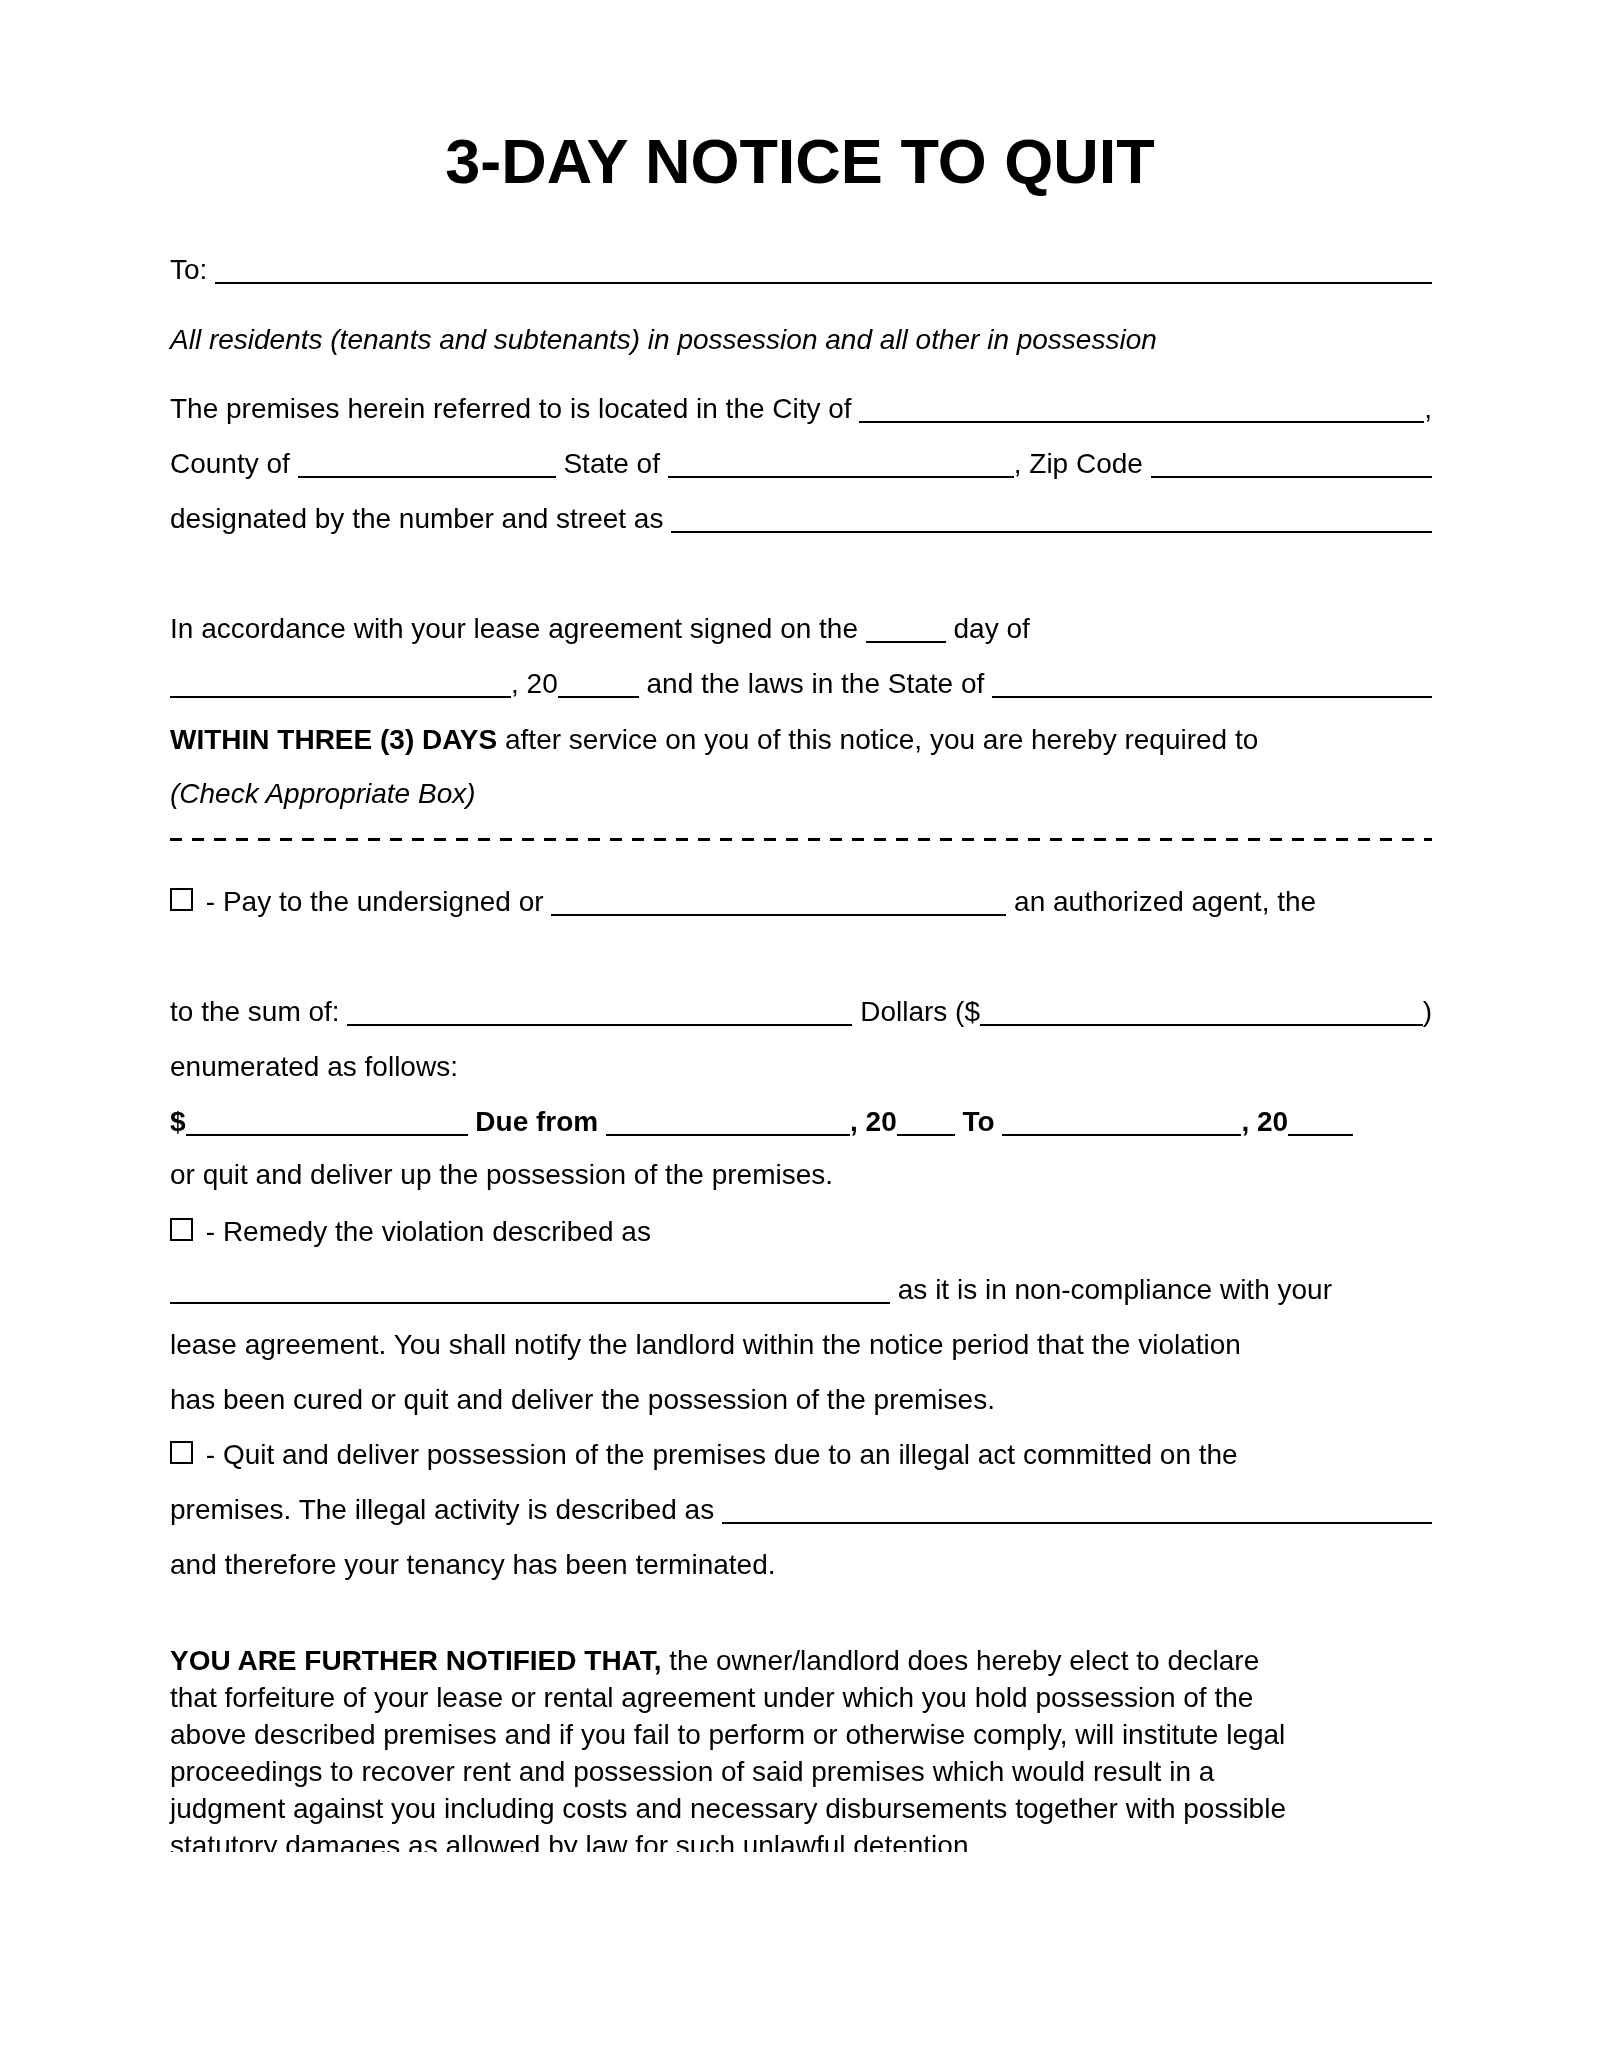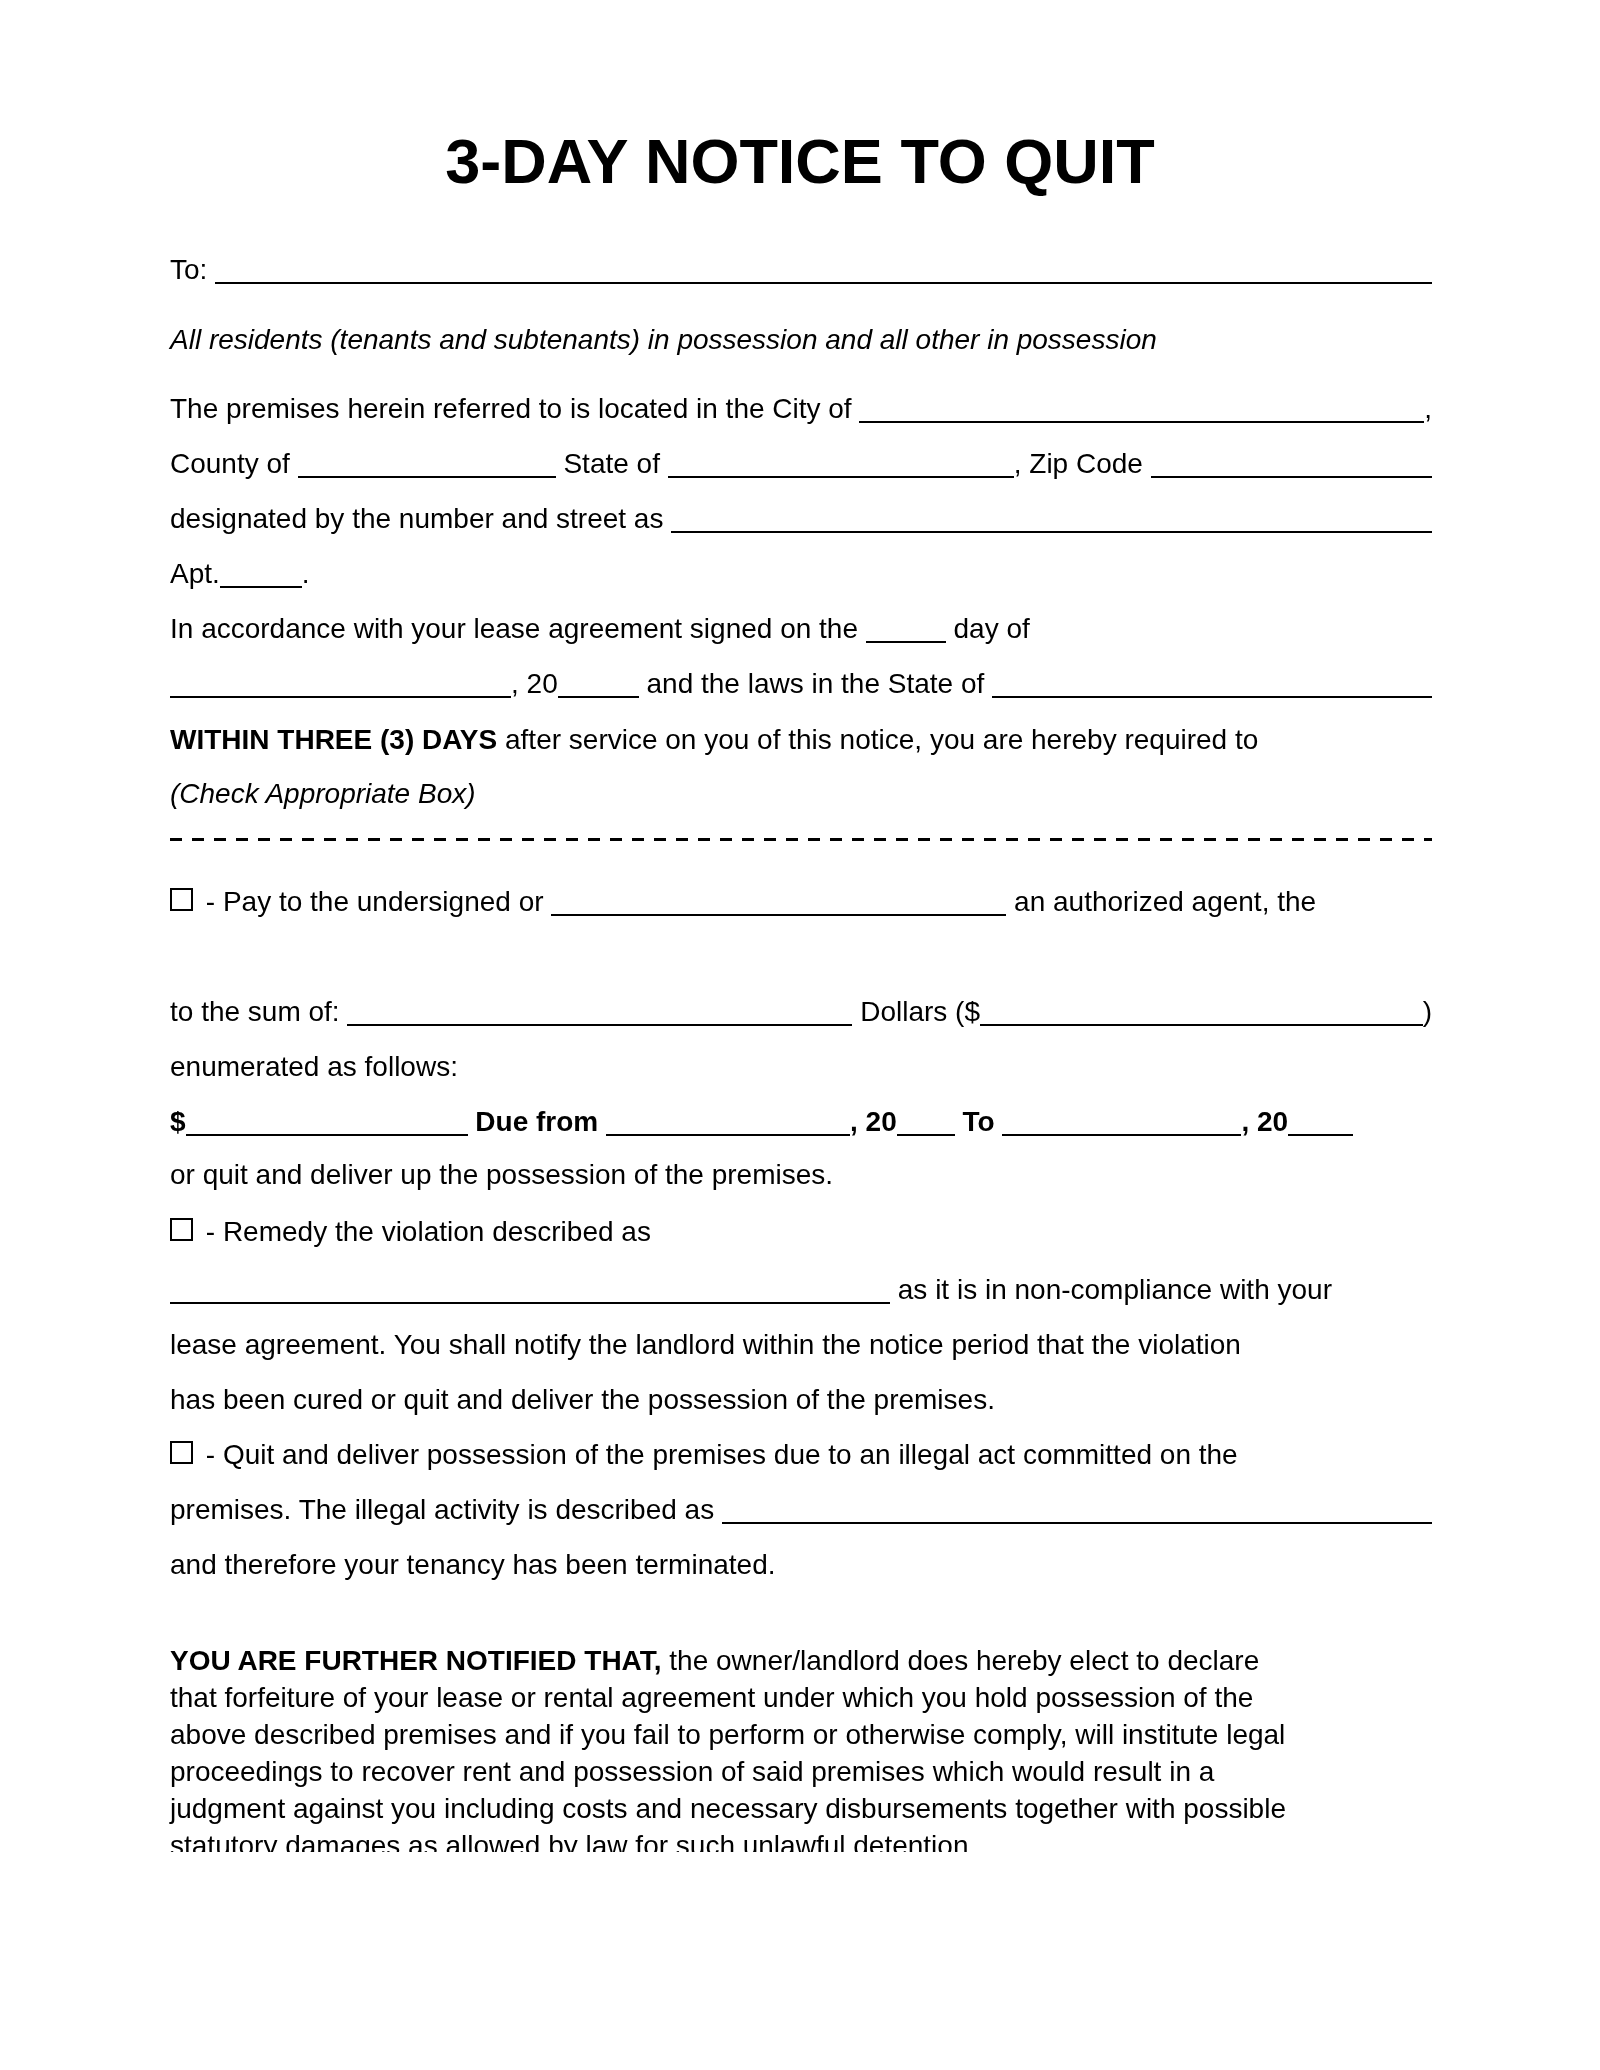--- a/index.html
+++ b/index.html
@@ -71,25 +71,20 @@
     <span class="blank" style="width:258px"></span>
     <span class="t"> State of </span>
     <span class="blank" style="width:346px"></span>
     <span class="t">, Zip Code </span>
     <span class="blank fill"></span>
   </div>
   <div class="line" style="top:494px">
     <span class="t">designated by the number and street as </span>
     <span class="blank fill"></span>
   </div>
-  <div class="line" style="top:549px">
-    <span class="t">Apt.</span>
-    <span class="blank" style="width:82px"></span>
-    <span class="t">.</span>
-  </div>
 
   <div class="line" style="top:604px">
     <span class="t">In accordance with your lease agreement signed on the </span>
     <span class="blank" style="width:80px"></span>
     <span class="t"> day of</span>
   </div>
   <div class="line" style="top:659px">
     <span class="blank" style="width:341px"></span>
     <span class="t">, 20</span>
     <span class="blank" style="width:81px"></span>

